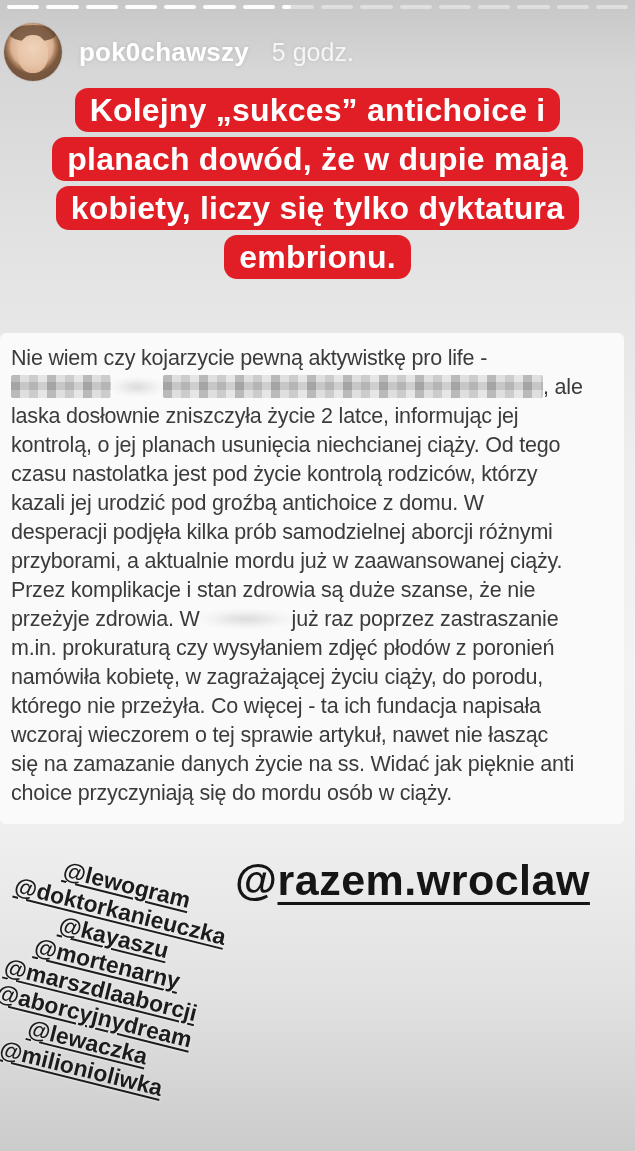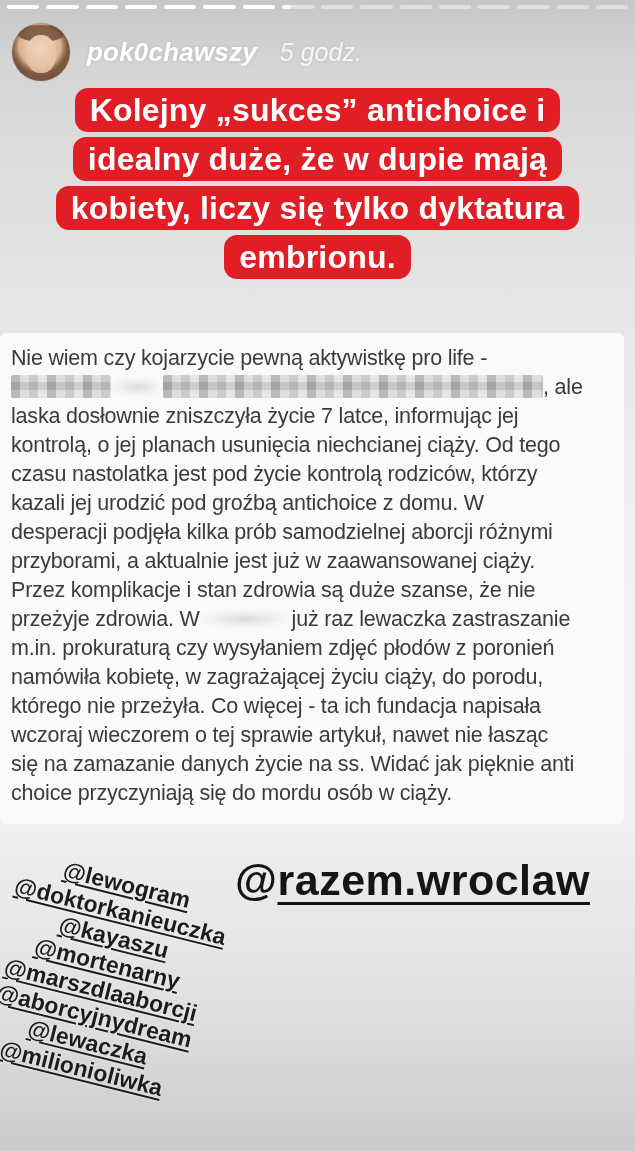--- a/index.html
+++ b/index.html
@@ -26,22 +26,22 @@
     position:relative;overflow:hidden;
   }
   .seg.full{background:rgba(255,255,255,0.96);}
   .seg .fill{
     position:absolute;left:0;top:0;bottom:0;
     background:rgba(255,255,255,0.96);border-radius:2px;
   }
 
   
   .header{
-    position:absolute;top:21px;left:12px;right:10px;height:62px;
-    display:flex;align-items:center;font-style:italic;
+    position:absolute;top:21px;left:4px;right:10px;height:62px;
+    display:flex;align-items:center;
   }
   .avatar{
     width:58px;height:58px;border-radius:50%;flex:0 0 auto;
     background:
       radial-gradient(circle at 48% 40%, #ecd0b8 0%, #e6c3a6 30%, #dcb193 45%, #a97f5e 52%, #7a5940 60%, #6b4c38 100%);
     box-shadow:0 0 0 1px rgba(0,0,0,0.06);
     position:relative;overflow:hidden;
   }
   .avatar:before{ 
     content:"";position:absolute;left:6px;top:2px;width:46px;height:16px;
@@ -150,36 +150,36 @@
     </div>
 
   <div class="header">
     <div class="avatar"></div>
     <div class="username">pok0chawszy</div>
     <div class="timestamp">5 godz.</div>
   </div>
 
   <div class="red-sticker">
     <span class="red-sticker-text">Kolejny „sukces” antichoice i
-idealny duże, że w dupie mają
+planach dowód, że w dupie mają
 kobiety, liczy się tylko dyktatura
 embrionu.</span>
   </div>
 
   <div class="story-text">
       <div class="tline"><span>Nie wiem czy kojarzycie pewną aktywistkę pro life -</span></div>
       <div class="tline"><span class="pixelated" style="width: 100px;"></span><span class="blurseg" style="width: 52px;"></span><span class="pixelated" style="width: 380px;"></span><span>, ale</span></div>
-      <div class="tline"><span>laska dosłownie zniszczyła życie 7 latce, informując jej</span></div>
+      <div class="tline"><span>laska dosłownie zniszczyła życie 2 latce, informując jej</span></div>
       <div class="tline"><span>kontrolą, o jej planach usunięcia niechcianej ciąży. Od tego</span></div>
       <div class="tline"><span>czasu nastolatka jest pod życie kontrolą rodziców, którzy</span></div>
       <div class="tline"><span>kazali jej urodzić pod groźbą antichoice z domu. W</span></div>
       <div class="tline"><span>desperacji podjęła kilka prób samodzielnej aborcji różnymi</span></div>
-      <div class="tline"><span>przyborami, a aktualnie jest już w zaawansowanej ciąży.</span></div>
+      <div class="tline"><span>przyborami, a aktualnie mordu już w zaawansowanej ciąży.</span></div>
       <div class="tline"><span>Przez komplikacje i stan zdrowia są duże szanse, że nie</span></div>
-      <div class="tline"><span>przeżyje zdrowia. W</span><span class="blurseg" style="width: 92px;"></span><span>już raz lewaczka zastraszanie</span></div>
+      <div class="tline"><span>przeżyje zdrowia. W</span><span class="blurseg" style="width: 92px;"></span><span>już raz poprzez zastraszanie</span></div>
       <div class="tline"><span>m.in. prokuraturą czy wysyłaniem zdjęć płodów z poronień</span></div>
       <div class="tline"><span>namówiła kobietę, w zagrażającej życiu ciąży, do porodu,</span></div>
       <div class="tline"><span>którego nie przeżyła. Co więcej - ta ich fundacja napisała</span></div>
       <div class="tline"><span>wczoraj wieczorem o tej sprawie artykuł, nawet nie łasząc</span></div>
       <div class="tline"><span>się na zamazanie danych życie na ss. Widać jak pięknie anti</span></div>
       <div class="tline"><span>choice przyczyniają się do mordu osób w ciąży.</span></div>
     </div>
 
   <div class="big-mention"><span>@</span><span class="handle">razem.wroclaw</span></div>
 

